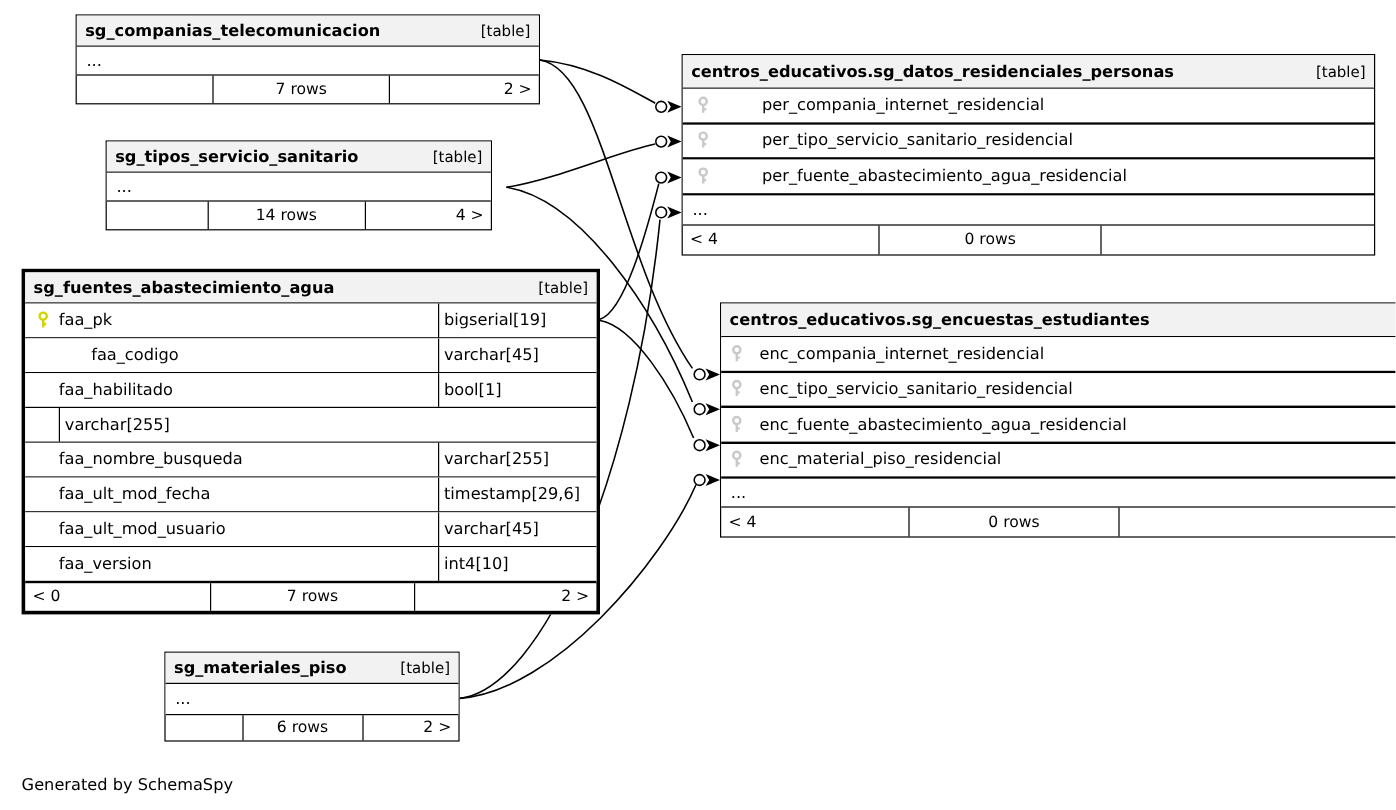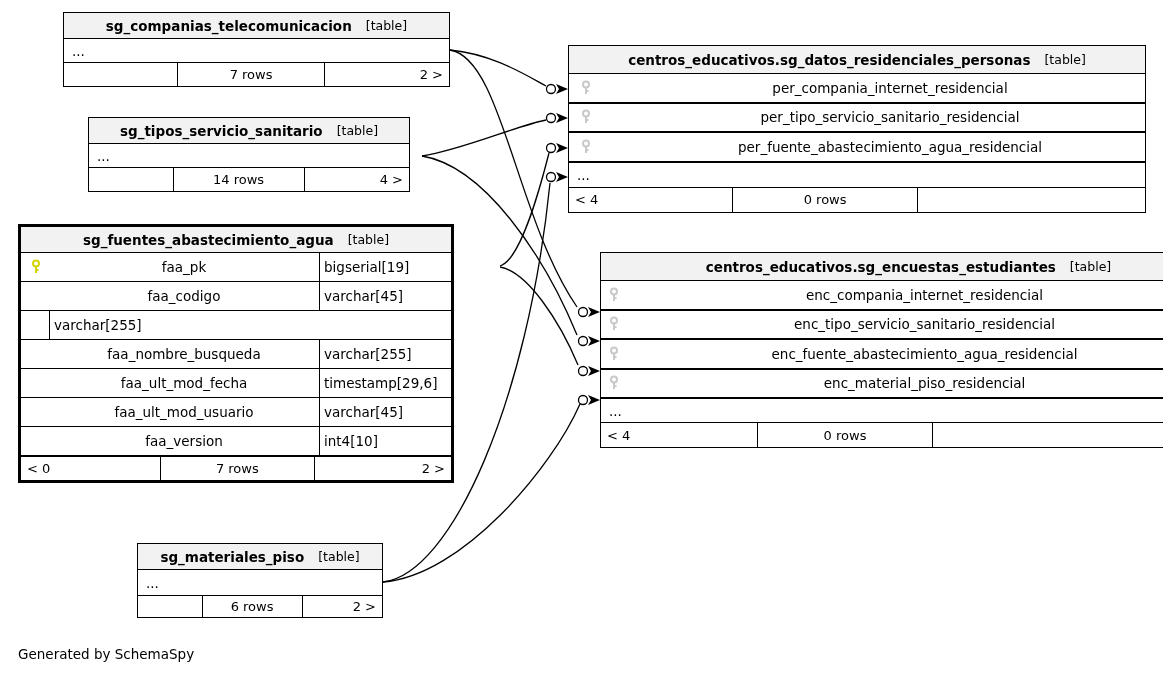--- a/index.html
+++ b/index.html
@@ -4,35 +4,35 @@
 <style>
   html,body{margin:0;padding:0;background:#ffffff;}
   #canvas{
     position:relative;width:1163px;height:675px;background:#ffffff;overflow:hidden;
     font-family:"DejaVu Sans","Liberation Sans",sans-serif;color:#000;
   }
   .tbl{position:absolute;background:#fff;border:1.5px solid #000;box-sizing:border-box;}
   .tbl.focus{border-width:3px;}
   .thead{
     background:var(--header_bg,#f2f2f2);border-bottom:1.5px solid #000;
-    display:flex;justify-content:center;align-items:center;
+    display:flex;justify-content:space-between;align-items:center;
     padding:0 7px;box-sizing:border-box;
   }
   .tname{font-weight:bold;font-size:13.5px;white-space:nowrap;}
   .badge{font-weight:normal;font-size:12.5px;white-space:nowrap;padding-left:14px;}
   .trow{
     border-bottom:1px solid #000;display:flex;align-items:center;
     box-sizing:border-box;font-size:13.5px;white-space:nowrap;background:#fff;
   }
   .trow:last-of-type{border-bottom:none;}
   .fkstyle .trow{border-bottom-width:2px;}
   .fkstyle .trow.ell, .trow.ell{border-bottom-width:1px;}
   .ell{padding-left:8px;}
   .iconslot{width:18px;display:inline-flex;align-items:center;justify-content:flex-start;flex:none;}
-  .cname{flex:1 1 auto;overflow:hidden;text-align:center;}
+  .cname{flex:1 1 auto;overflow:hidden;}
   .ctype{width:132px;flex:none;align-self:stretch;display:flex;align-items:center;
          border-left:1px solid #000;padding-left:4px;box-sizing:border-box;}
   .tfoot{display:flex;box-sizing:border-box;font-size:13px;border-top:0;}
   .fcell{box-sizing:border-box;padding:0 6px;display:flex;align-items:center;}
   .fcell.c1{border-right:1px solid #000;justify-content:flex-start;}
   .fcell.c2{border-right:1px solid #000;justify-content:center;}
   .fcell.c3{justify-content:flex-end;}
   .keyicon{color:var(--foreign_key_icon,#c9c9c9);display:inline-flex;}
   .keyicon.pk{color:var(--primary_key_icon,#d4d400);}
   #wires{position:absolute;left:0;top:0;width:1163px;height:675px;pointer-events:none;}
@@ -95,41 +95,46 @@
       <span class="badge">[table]</span>
     </div>
     <div class="trow ell" style="height:24px;">...</div>
     <div class="tfoot" style="height:23px;">
       <span class="fcell c1" style="width:85px;"></span>
       <span class="fcell c2" style="width:132px;">14 rows</span>
       <span class="fcell c3" style="width:105px;">4 &gt;</span>
     </div>
   </div>
 
-  <div class="tbl focus" style="left:18px;top:224px;width:436px;">
+  <div class="tbl focus" style="left:18px;top:224px;width:482px;">
     <div class="thead" style="height:26px;">
       <span class="tname">sg_fuentes_abastecimiento_agua</span>
       <span class="badge">[table]</span>
     </div>
     <div class="trow" style="height:29px;padding-left:10px;">
       <span class="iconslot">
           <span class="keyicon pk">
             <svg width="10" height="16" viewBox="0 0 10 16">
               <circle cx="5" cy="4.5" r="3" fill="none" stroke="currentColor" stroke-width="2"></circle>
               <path d="M5 7.5 V14 M5 11 h2.5" stroke="currentColor" stroke-width="2" fill="none"></path>
             </svg>
           </span>
         </span>
       <span class="cname">faa_pk</span>
       <span class="ctype">bigserial[19]</span>
     </div>
     <div class="trow" style="height:29px;padding-left:10px;gap:27px;">
       <span class="iconslot"></span>
       <span class="cname">faa_codigo</span>
       <span class="ctype">varchar[45]</span>
+    </div>
+    <div class="trow" style="height:29px;padding-left:10px;">
+      <span class="iconslot"></span>
+      <span class="cname">faa_habilitado</span>
+      <span class="ctype">bool[1]</span>
     </div>
     <div class="trow" style="height:29px;padding-left:10px;">
       <span class="iconslot"></span>
       <span class="ctype">varchar[255]</span>
     </div>
     <div class="trow" style="height:29px;padding-left:10px;">
       <span class="iconslot"></span>
       <span class="cname">faa_nombre_busqueda</span>
       <span class="ctype">varchar[255]</span>
     </div>

